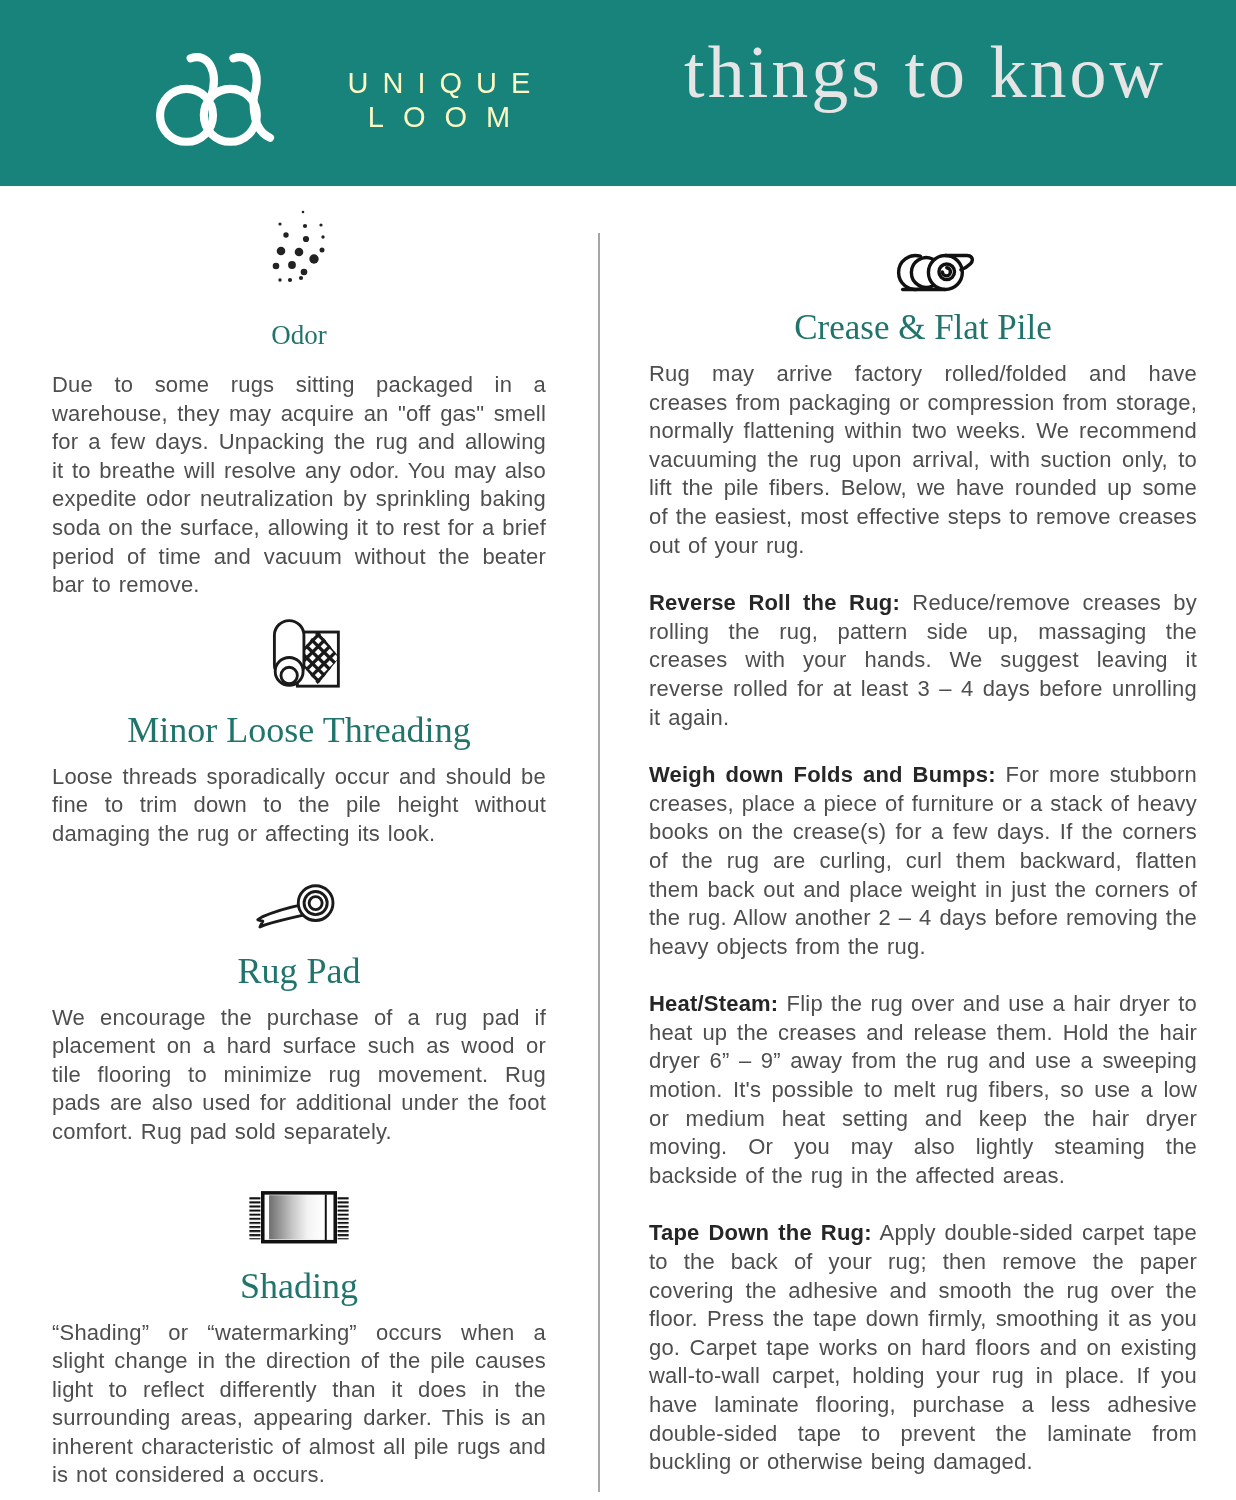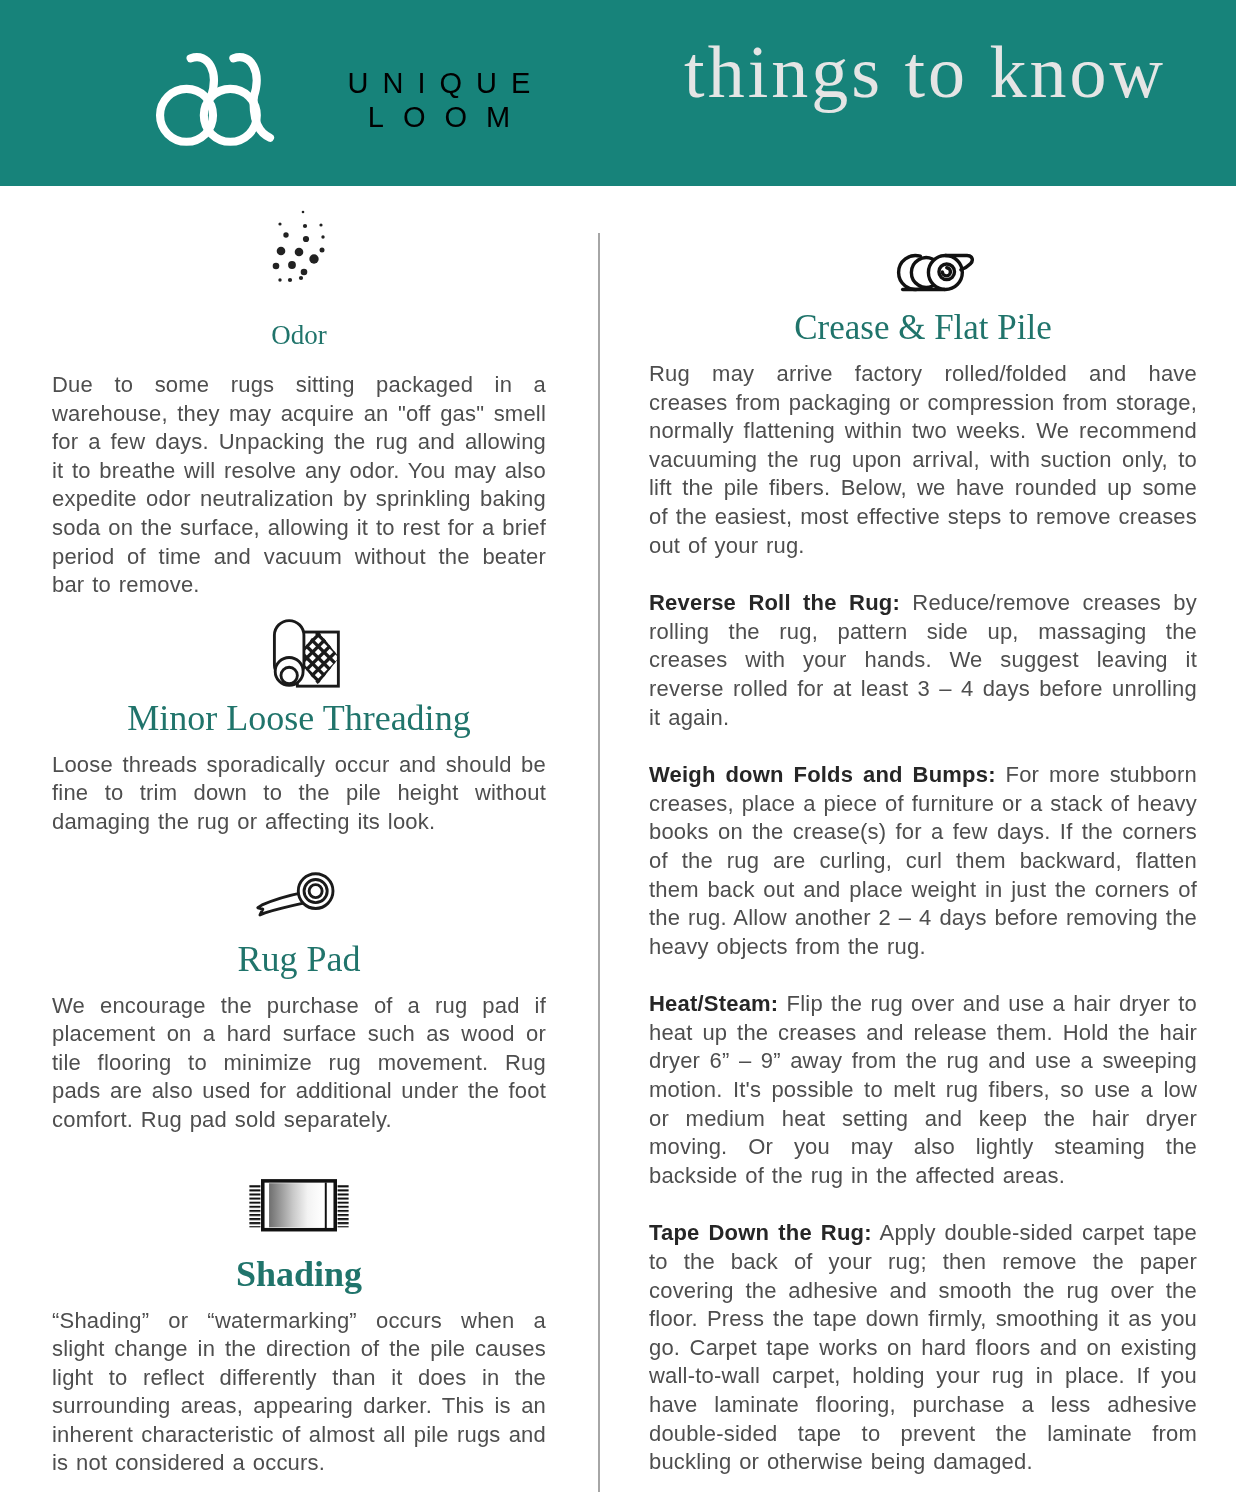--- a/index.html
+++ b/index.html
@@ -2,21 +2,21 @@
 <html><head>
 <meta charset="utf-8">
 <style>
   html,body{margin:0;padding:0;background:#ffffff;}
   .page{position:relative;width:1236px;height:1500px;background:#ffffff;overflow:hidden;
         font-family:"Liberation Sans",sans-serif;}
 
   
   .hdr{position:absolute;left:0;top:0;width:1236px;height:186px;background:#17837a;}
   .logo-svg{position:absolute;left:106px;top:42px;}
-  .brand{position:absolute;left:324px;top:66px;width:230px;text-align:center;color:#000000;}
+  .brand{position:absolute;left:324px;top:66px;width:230px;text-align:center;color:#fef9c3;}
   .brand-l1{font-size:29px;letter-spacing:14px;line-height:34px;padding-left:14px;}
   .brand-l2{font-size:29px;letter-spacing:19px;line-height:34px;padding-left:19px;}
   .main-title{position:absolute;right:70px;top:30px;color:#e5e5e5;
         font-family:"Liberation Serif",serif;font-size:74px;letter-spacing:3px;font-weight:400;}
 
   
   .divider{position:absolute;left:598px;top:233px;width:2px;height:1259px;background:#a6a6a6;}
   .col{position:absolute;top:200px;}
   .col-left{left:40px;width:518px;}
   .col-right{left:637px;width:572px;}
@@ -30,23 +30,23 @@
           letter-spacing:0.2px;word-spacing:1.5px;}
   .tip{margin-top:29px;}
   .tip-label{color:#262626;font-weight:700;}
 
   .icon{display:block;margin:0 auto;}
   .icon-odor{margin-top:6px;}
   .icon-threading{margin-top:14px;}
   .icon-rugpad{margin-top:28px;}
   .icon-shading{margin-top:38px;}
   .icon-crease{margin-top:44px;}
-  .h-threading{margin-top:2px;}
+  .h-threading{margin-top:14px;}
   .h-rugpad{margin-top:16px;}
-  .h-shading{margin-top:18px;font-weight:bold;}
+  .h-shading{margin-top:18px;}
 </style>
 </head>
 <body>
 
 <div class="page">
 
   <div class="hdr">
     <svg class="logo-svg" width="214" height="112" viewBox="0 0 120 110" fill="none" stroke="#ffffff" stroke-width="8" stroke-linecap="round">
       <circle cx="34" cy="72" r="26"></circle>
       <circle cx="77" cy="72" r="26"></circle>

